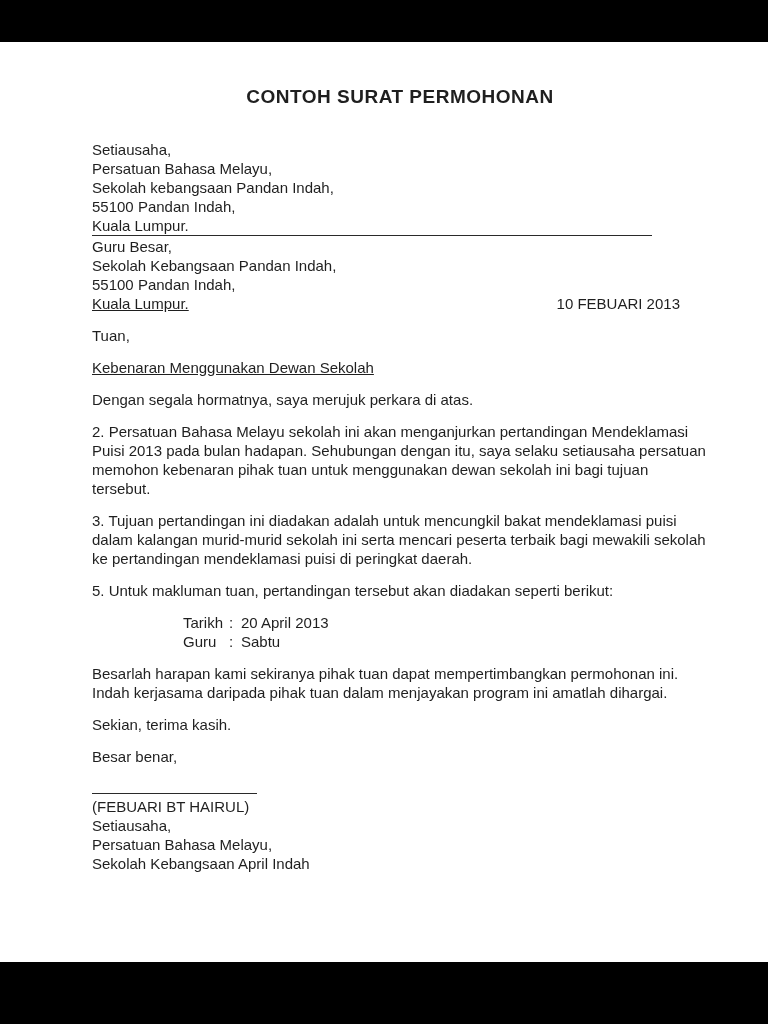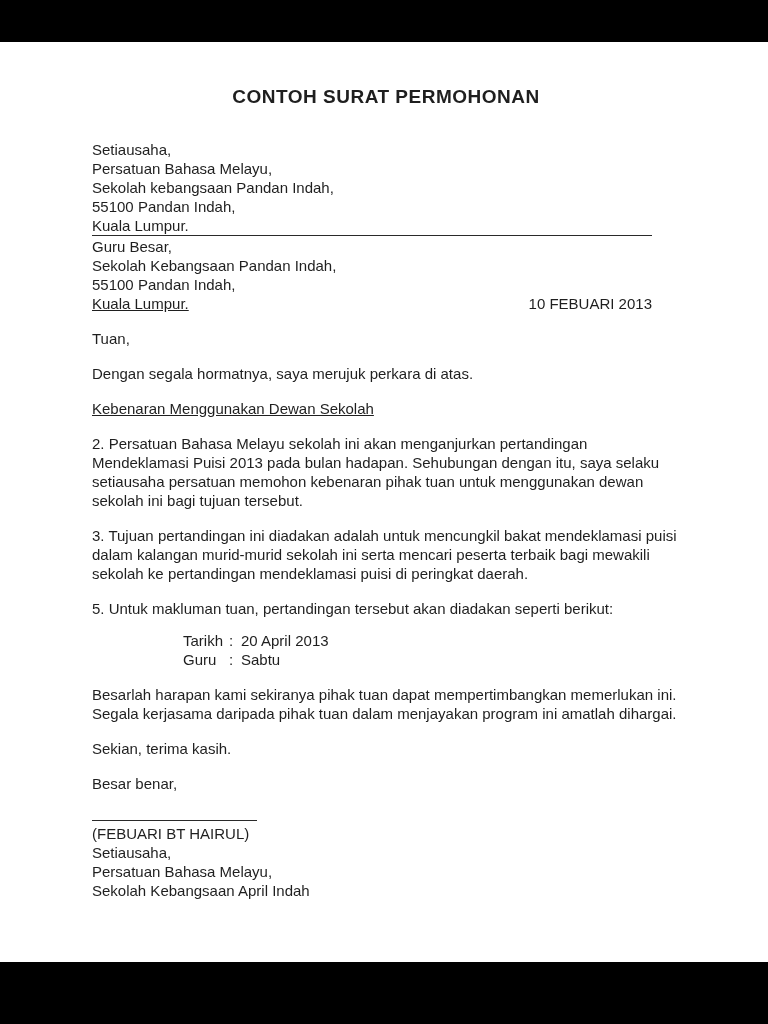--- a/index.html
+++ b/index.html
@@ -15,36 +15,36 @@
   }
   .letterbox { position: absolute; left: 0; width: 768px; background: #000000; }
   .letterbox.top { top: 0; height: 42px; }
   .letterbox.bottom { bottom: 0; height: 62px; }
   .page {
     position: absolute;
     top: 42px;
     left: 0;
     width: 768px;
     height: 920px;
-    padding: 0 88px 0 92px;
+    padding: 0 60px 0 92px;
     box-sizing: border-box;
     overflow: hidden;
     font-size: 15px;
     line-height: 19px;
   }
   .title {
     margin: 44px 0 32px 0;
     text-align: center;
     font-size: 19px;
     font-weight: bold;
     letter-spacing: 0.5px;
     line-height: 22px;
   }
   .line { margin: 0; }
-  p.para { margin: 16px 0 13px 0; }
+  p.para { margin: 4px 0 13px 0; }
   .divider {
     width: 560px;
     border-top: 1px solid #2a2a2a;
     margin: 0 0 1px 0;
   }
   .underline { text-decoration: underline; }
   .date-row {
     display: flex;
     justify-content: space-between;
     padding-right: 28px;
@@ -85,37 +85,37 @@
       <div class="line">Sekolah Kebangsaan Pandan Indah,</div>
       <div class="line">55100 Pandan Indah,</div>
       <div class="date-row">
         <span class="underline">Kuala Lumpur.</span>
         <span>10 FEBUARI 2013</span>
       </div>
     </div>
 
     <p class="para">Tuan,</p>
 
+    <p class="para underline">Kebenaran Menggunakan Dewan Sekolah</p>
+
     <p class="para">Dengan segala hormatnya, saya merujuk perkara di atas.</p>
-
-    <p class="para underline">Kebenaran Menggunakan Dewan Sekolah</p>
     <p class="para">2. Persatuan Bahasa Melayu sekolah ini akan menganjurkan pertandingan Mendeklamasi Puisi 2013 pada bulan hadapan. Sehubungan dengan itu, saya selaku setiausaha persatuan memohon kebenaran pihak tuan untuk menggunakan dewan sekolah ini bagi tujuan tersebut.</p>
     <p class="para">3. Tujuan pertandingan ini diadakan adalah untuk mencungkil bakat mendeklamasi puisi dalam kalangan murid-murid sekolah ini serta mencari peserta terbaik bagi mewakili sekolah ke pertandingan mendeklamasi puisi di peringkat daerah.</p>
     <p class="para">5. Untuk makluman tuan, pertandingan tersebut akan diadakan seperti berikut:</p>
 
     <div class="schedule">
       <div class="line">
         <span class="label">Tarikh</span><span class="sep">:</span><span>20 April 2013</span>
       </div>
       <div class="line">
         <span class="label">Guru</span><span class="sep">:</span><span>Sabtu</span>
       </div>
     </div>
 
-    <p class="para">Besarlah harapan kami sekiranya pihak tuan dapat mempertimbangkan memerlukan ini. Segala kerjasama daripada pihak tuan dalam menjayakan program ini amatlah dihargai.</p>
+    <p class="para">Besarlah harapan kami sekiranya pihak tuan dapat mempertimbangkan permohonan ini. Indah kerjasama daripada pihak tuan dalam menjayakan program ini amatlah dihargai.</p>
 
     <p class="para">Sekian, terima kasih.</p>
 
     <p class="para">Besar benar,</p>
 
     <div>
       <div class="sig-line"></div>
       <div class="line">(FEBUARI BT HAIRUL)</div>
       <div class="line">Setiausaha,</div>
       <div class="line">Persatuan Bahasa Melayu,</div>

